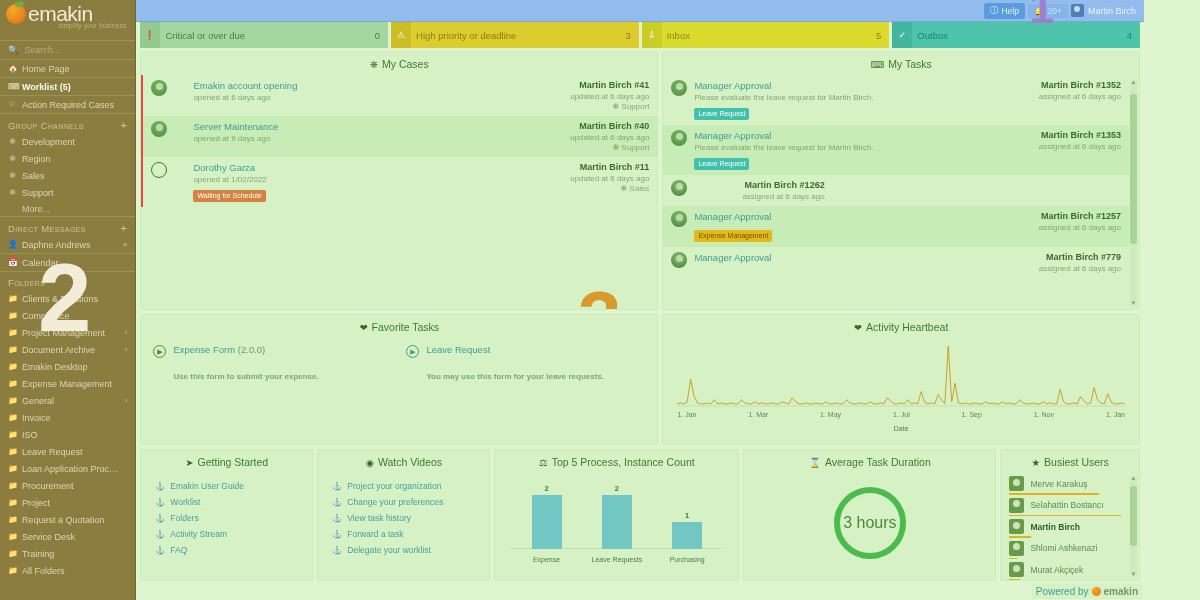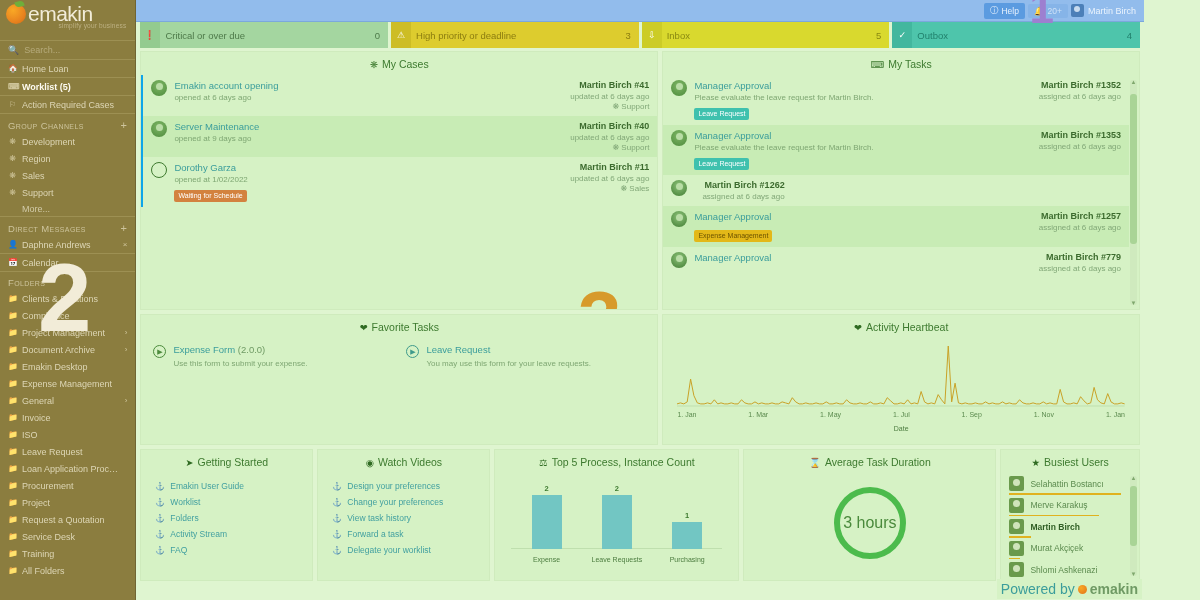--- a/index.html
+++ b/index.html
@@ -101,33 +101,33 @@
   }
   .ptitle .pic { font-size: 9.5px; }
 
   #row1 { display: flex; gap: 4px; padding: 3px 4px 0 4px; height: 262px; }
   #row2 { display: flex; gap: 4px; padding: 4px 4px 0 4px; height: 135px; }
   #row3 { display: flex; gap: 4px; padding: 4px 4px 4px 4px; height: 140px; }
 
   
   .lrow { display: flex; padding: 5px 8px 5px 8px; position: relative; cursor: pointer; }
   .lrow.alt { background: #c8ecb5; }
-  .lrow.bar-orange { border-left: 2px solid #0ea5e9; }
+  .lrow.bar-orange { border-left: 2px solid #ef4444; gap: 19px; }
   .ava {
     width: 16px; height: 16px; border-radius: 50%; flex: 0 0 16px; margin-right: 7px;
     background: radial-gradient(circle at 50% 35%, #7fb866 0%, #4d8a3c 100%); position: relative; overflow: hidden;
   }
   .ava::after { content: ""; position: absolute; left: 4.5px; top: 3px; width: 7px; height: 7px; border-radius: 50%; background: #b9dda6; }
   .ava.ring { background: none; border: 1.5px solid #3f7a30; }
   .ava.ring::after { display: none; }
   .ava.v2 { background: radial-gradient(circle at 50% 35%, #8ec47a 0%, #417c33 100%); }
   .lbody { flex: 1; min-width: 0; }
   .ltitle { font-size: 9.5px; color: #3b9d9b; margin-bottom: 2px; }
   .lsub { font-size: 8px; color: #7fa773; }
-  .lright { text-align: right; flex: 0 0 auto; padding-left: 8px; }
+  .lright { text-align: right; flex: 0 0 auto; padding-left: 8px; margin-left: 40px; }
   .lname { font-size: 9px; color: #3c6b2e; font-weight: bold; margin-bottom: 2px; }
   .lmeta { font-size: 8px; color: #82a878; }
   .lchan { font-size: 8px; color: #82a878; margin-top: 1px; }
   .pill {
     display: inline-block; font-size: 7px; color: #fff; padding: 1px 4px;
     border-radius: 2px; margin-top: 3px; line-height: 1.4;
   }
   .pill.orange { background: #d3823f; }
   .pill.teal { background: #3fc1ae; }
   .pill.blue { background: #4eb8d9; }
@@ -143,21 +143,21 @@
   
   .fav-grid { display: flex; padding: 6px 12px; gap: 14px; }
   .fav-item { flex: 1; display: flex; gap: 7px; }
   .fav-ic {
     width: 13px; height: 13px; border-radius: 50%; border: 1.5px solid #3f9a8c; flex: 0 0 13px;
     display: flex; align-items: center; justify-content: center; font-size: 7px; color: #3f9a8c; margin-top: 1px;
   }
   .fav-ic.g { border-color: #4c8b3c; color: #4c8b3c; }
   .fav-t { font-size: 9.5px; color: #3b9d9b; }
   .fav-t .ver { color: #6f9a64; }
-  .fav-d { font-size: 8px; color: #7fa773; margin-top: 4px; }
+  .fav-d { font-size: 8px; color: #7fa773; margin-top: 17px; font-weight: bold; }
 
   
   .links { padding: 5px 14px; }
   .link-row { display: flex; align-items: center; gap: 5px; font-size: 8.5px; color: #42a0a0; padding: 3px 0; cursor: pointer; }
   .link-row .anchor { font-size: 8px; color: #3f9a8c; }
 
   
   .bars { position: relative; height: 92px; margin: 2px 16px 0 16px; }
   .bars-axis { position: absolute; left: 0; right: 0; bottom: 18px; border-bottom: 1px solid #bfdfae; }
   .bar-col { position: absolute; bottom: 18px; width: 30px; text-align: center; }
@@ -184,21 +184,21 @@
   .bu-bar { height: 1.5px; background: #e0b21f; margin-top: 2px; }
 
   
   .hb-wrap { position: relative; height: 96px; margin: 0 14px; }
   .hb-x { position: absolute; left: 0; right: 0; bottom: 16px; display: flex; justify-content: space-between; font-size: 7px; color: #5b8a4e; }
   .hb-xl { position: absolute; left: 0; right: 0; bottom: 2px; text-align: center; font-size: 7px; color: #4d7d40; }
 
   
   #powered {
     position: absolute; right: 2px; bottom: 1px; display: flex; align-items: center; gap: 3px;
-    background: #d6f2c5; padding: 2px 4px; font-size: 14px; color: #3b9d9b; z-index: 5;
+    background: #d6f2c5; padding: 2px 4px; font-size: 10px; color: #3b9d9b; z-index: 5;
   }
   #powered .pw-dot {
     width: 9px; height: 9px; border-radius: 50%;
     background: radial-gradient(circle at 35% 32%, #f9a825 0%, #e8821e 70%);
   }
   #powered .pw-name { color: #6f9a64; font-weight: bold; }
 
   #ghost3 { right: 36px; top: 228px; color: #d79a2b; font-size: 78px; position: absolute; z-index: 4; }
 </style>
 </head>
@@ -215,21 +215,21 @@
       <div class="logo-tag">simplify your business</div>
     </div>
 
     <div class="sb-search">
       <span class="ic">🔍</span>
       <span class="lbl">Search...</span>
     </div>
 
     <div class="sb-row">
       <span class="ic">🏠</span>
-      <span class="lbl">Home Loan</span>
+      <span class="lbl">Home Page</span>
     </div>
     <div class="sb-row strong">
       <span class="ic">⌨</span>
       <span class="lbl">Worklist (5)</span>
     </div>
     <div class="sb-row">
       <span class="ic">⚐</span>
       <span class="lbl">Action Required Cases</span>
     </div>
 
@@ -589,21 +589,21 @@
       </div>
 
       <div class="panel" style="flex:0 0 173px;">
         <div class="ptitle">
           <span class="pic" style="color:#2f6b22">◉</span>
           <span>Watch Videos</span>
         </div>
         <div class="links" id="wv-links">
             <div class="link-row">
               <span class="anchor">⚓</span>
-              <span>Design your preferences</span>
+              <span>Project your organization</span>
             </div>
             <div class="link-row">
               <span class="anchor">⚓</span>
               <span>Change your preferences</span>
             </div>
             <div class="link-row">
               <span class="anchor">⚓</span>
               <span>View task history</span>
             </div>
             <div class="link-row">
@@ -656,51 +656,51 @@
 
       <div class="panel" style="flex:1;">
         <div class="ptitle">
           <span class="pic" style="color:#2f6b22">★</span>
           <span>Busiest Users</span>
         </div>
         <div class="bu-list" id="bu-list">
             <div class="bu-item">
               <div class="bu-row">
                 <span class="bu-ava"></span>
-                <span class="bu-name">Selahattin Bostancı</span>
-              </div>
-              <div class="bu-bar" style="width:92%"></div>
+                <span class="bu-name">Merve Karakuş</span>
+              </div>
+              <div class="bu-bar" style="width:74%"></div>
             </div>
             <div class="bu-item">
               <div class="bu-row">
                 <span class="bu-ava"></span>
-                <span class="bu-name">Merve Karakuş</span>
-              </div>
-              <div class="bu-bar" style="width:74%"></div>
+                <span class="bu-name">Selahattin Bostancı</span>
+              </div>
+              <div class="bu-bar" style="width:92%"></div>
             </div>
             <div class="bu-item">
               <div class="bu-row">
                 <span class="bu-ava"></span>
                 <span class="bu-name me">Martin Birch</span>
               </div>
               <div class="bu-bar" style="width:18%"></div>
             </div>
             <div class="bu-item">
               <div class="bu-row">
                 <span class="bu-ava"></span>
-                <span class="bu-name">Murat Akçiçek</span>
-              </div>
-              <div class="bu-bar" style="width:9%"></div>
+                <span class="bu-name">Shlomi Ashkenazi</span>
+              </div>
+              <div class="bu-bar" style="width:6%"></div>
             </div>
             <div class="bu-item">
               <div class="bu-row">
                 <span class="bu-ava"></span>
-                <span class="bu-name">Shlomi Ashkenazi</span>
-              </div>
-              <div class="bu-bar" style="width:6%"></div>
+                <span class="bu-name">Murat Akçiçek</span>
+              </div>
+              <div class="bu-bar" style="width:9%"></div>
             </div>
           </div>
         <div class="scrollbar" style="top:26px;bottom:4px;">
           <div class="scrollarrow" style="top:-1px;">▲</div>
           <div class="scrollthumb" style="height:60px;top:10px;"></div>
           <div class="scrollarrow" style="bottom:-1px;">▼</div>
         </div>
       </div>
     </div>
 

